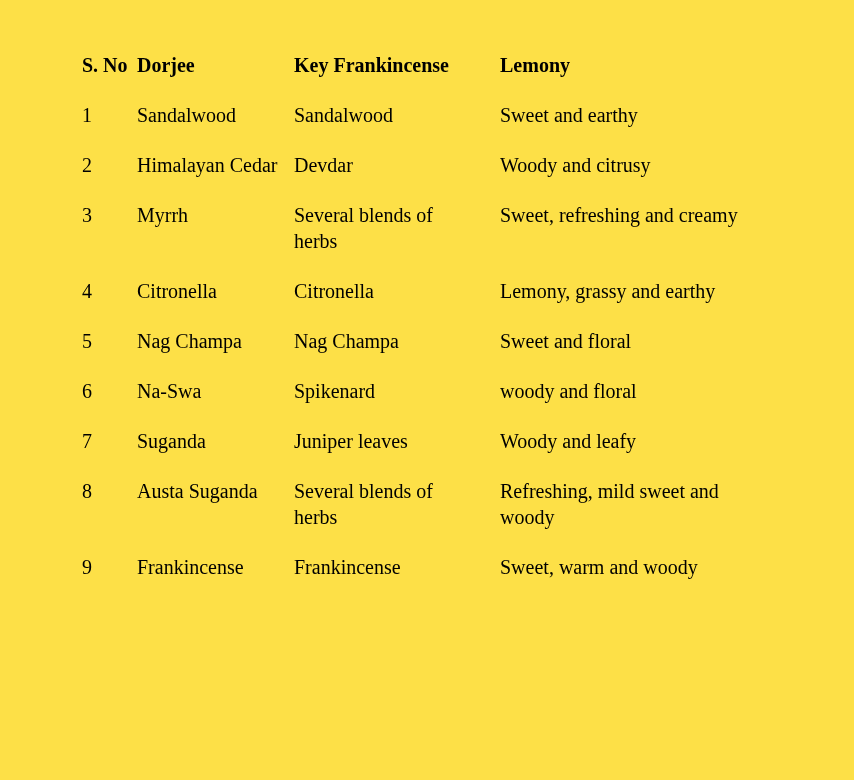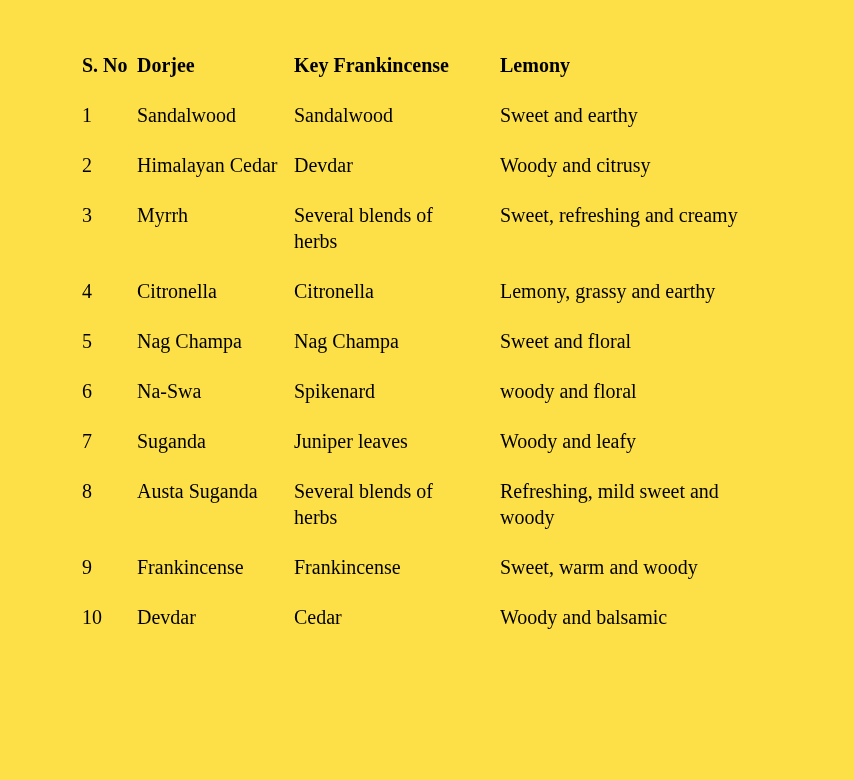--- a/index.html
+++ b/index.html
@@ -111,21 +111,15 @@
 herbs</td>
           <td>Refreshing, mild sweet and
 woody</td>
         </tr>
         <tr>
           <td>9</td>
           <td>Frankincense</td>
           <td>Frankincense</td>
           <td>Sweet, warm and woody</td>
         </tr>
-        <tr>
-          <td>10</td>
-          <td>Devdar</td>
-          <td>Cedar</td>
-          <td>Woody and balsamic</td>
-        </tr>
       </tbody>
   </table>
 </div>
 
 </body></html>

